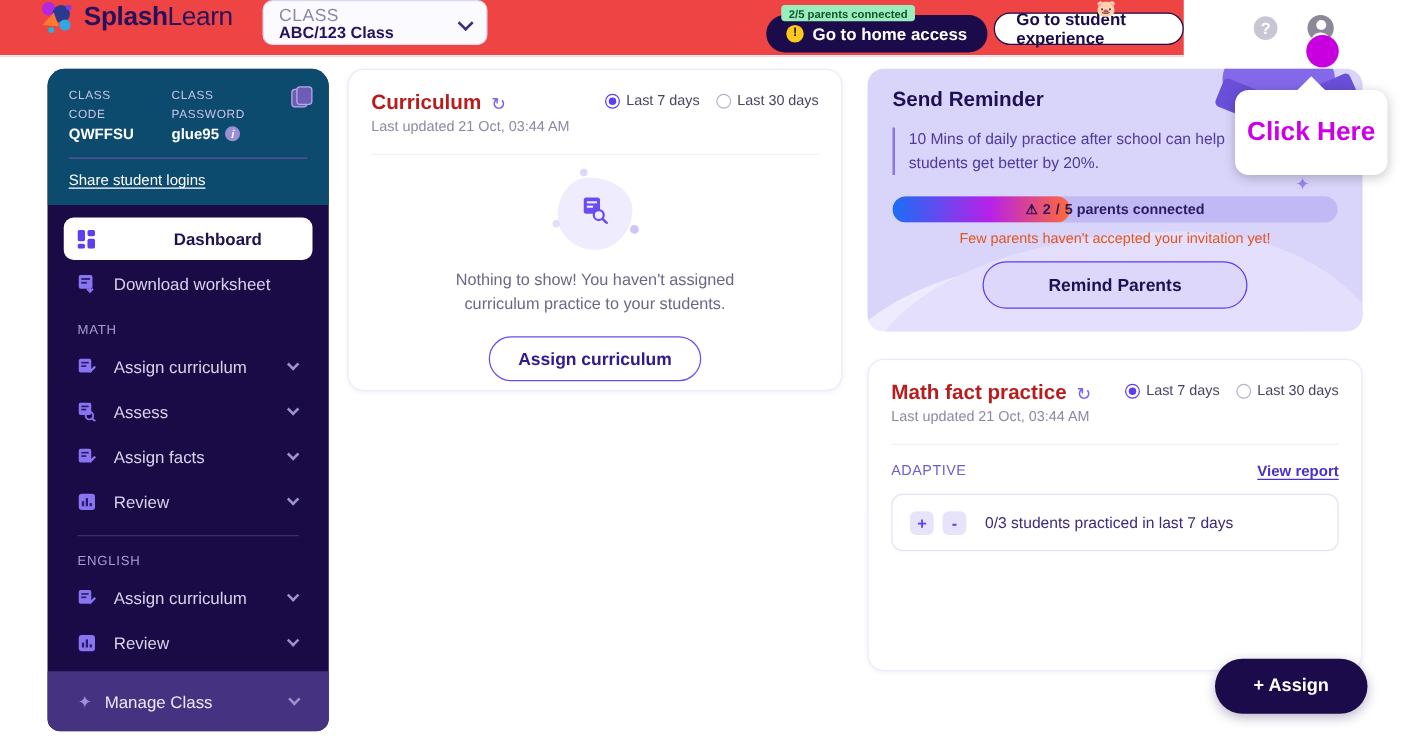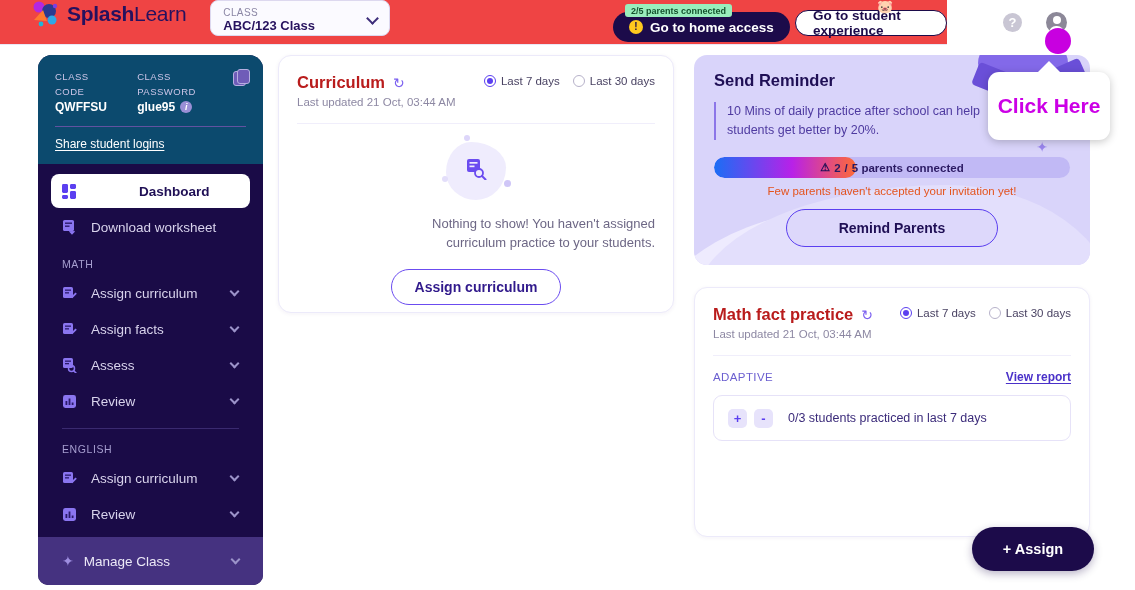--- a/index.html
+++ b/index.html
@@ -20,21 +20,21 @@
   .logo-mark { width: 30px; height: 28px; position: relative; }
   .logo-text { font-size: 21px; font-weight: 700; color: #26115e; letter-spacing: -0.3px; }
   .logo-text .light { font-weight: 400; }
 
   .class-select {
     margin-left: 24px; width: 180px; height: 36px;
     border: 1px solid #ddd8ef; border-radius: 8px; background: #fbfaff;
     padding: 3px 10px 0 12px; position: relative; display: flex;
     flex-direction: column; justify-content: center;
   }
-  .class-select .lbl { font-size: 10px; color: #8b86a5; letter-spacing: 0.4px; line-height: 11px; }
+  .class-select .lbl { font-size: 14px; color: #8b86a5; letter-spacing: 0.4px; line-height: 11px; }
   .class-select .val { font-size: 13px; font-weight: 700; color: #26115e; line-height: 15px; }
   .chev-dark {
     position: absolute; right: 12px; top: 13px;
     width: 9px; height: 9px; border-right: 2.2px solid #3d2d7a;
     border-bottom: 2.2px solid #3d2d7a; transform: rotate(45deg);
   }
 
   .home-access-wrap { position: absolute; left: 613px; top: 4px; }
   .parents-badge {
     position: absolute; left: 12px; top: 0; height: 13px;
@@ -170,21 +170,21 @@
   .empty-state { text-align: center; padding-top: 18px; }
   .empty-blob {
     width: 60px; height: 58px; margin: 0 auto 14px auto; position: relative;
     background: #efecfd; border-radius: 42% 58% 50% 50% / 52% 44% 56% 48%;
     display: flex; align-items: center; justify-content: center;
   }
   .empty-blob .gl { font-size: 20px; color: #6b4cf0; }
   .blob-dot1 { position: absolute; left: -4px; top: 34px; width: 6px; height: 6px; border-radius: 50%; background: #e3defa; }
   .blob-dot2 { position: absolute; right: -5px; top: 38px; width: 7px; height: 7px; border-radius: 50%; background: #cfc6f7; }
   .blob-dot3 { position: absolute; left: 18px; top: -7px; width: 6px; height: 6px; border-radius: 50%; background: #ddd6fa; }
-  .empty-text { font-size: 13px; color: #6d6785; line-height: 19px; text-align: right; }
+  .empty-text { font-size: 13px; color: #6d6785; line-height: 19px; }
   .pill-btn {
     display: inline-flex; align-items: center; justify-content: center;
     height: 36px; padding: 0 23px; border: 1.6px solid #6b4cf0; border-radius: 19px;
     font-size: 14px; font-weight: 700; color: #311a8c; background: #fff;
     margin-top: 17px; cursor: pointer;
   }
 
   
   .reminder-card {
     position: absolute; left: 416px; top: 0; width: 396px; height: 210px;
@@ -384,40 +384,40 @@
             <rect x="3" y="6.2" width="4" height="1.3" fill="#2a1a6b"></rect>
             <path d="M9 11 l4.5-4.5 1.3 1.3 L10.3 12.3 Z" fill="#8a75f0"></path>
           </svg>
       </span>
       <span>Assign curriculum</span>
       <span class="nav-chev"></span>
     </div>
     <div class="nav-item">
       <span class="ico">
         <svg width="15" height="15" viewBox="0 0 15 15">
-            <rect x="1" y="1" width="10" height="11" rx="1.6" fill="#8a75f0"></rect>
-            <rect x="3" y="3.5" width="6" height="1.3" fill="#2a1a6b"></rect>
-            <rect x="3" y="6.2" width="4" height="1.3" fill="#2a1a6b"></rect>
-            <path d="M9 11 l4.5-4.5 1.3 1.3 L10.3 12.3 Z" fill="#8a75f0"></path>
-          </svg>
-      </span>
-      <span>Assign facts</span>
-      <span class="nav-chev"></span>
-    </div>
-    <div class="nav-item">
-      <span class="ico">
-        <svg width="15" height="15" viewBox="0 0 15 15">
             <rect x="1" y="0" width="10" height="10" rx="1.6" fill="#8a75f0"></rect>
             <rect x="3" y="2.5" width="6" height="1.3" fill="#2a1a6b"></rect>
             <rect x="3" y="5" width="4" height="1.3" fill="#2a1a6b"></rect>
             <circle cx="9.5" cy="10.5" r="3" fill="none" stroke="#8a75f0" stroke-width="1.5"></circle>
             <path d="M11.7 12.7 L14 15" stroke="#8a75f0" stroke-width="1.6" stroke-linecap="round"></path>
           </svg>
       </span>
       <span>Assess</span>
+      <span class="nav-chev"></span>
+    </div>
+    <div class="nav-item">
+      <span class="ico">
+        <svg width="15" height="15" viewBox="0 0 15 15">
+            <rect x="1" y="1" width="10" height="11" rx="1.6" fill="#8a75f0"></rect>
+            <rect x="3" y="3.5" width="6" height="1.3" fill="#2a1a6b"></rect>
+            <rect x="3" y="6.2" width="4" height="1.3" fill="#2a1a6b"></rect>
+            <path d="M9 11 l4.5-4.5 1.3 1.3 L10.3 12.3 Z" fill="#8a75f0"></path>
+          </svg>
+      </span>
+      <span>Assign facts</span>
       <span class="nav-chev"></span>
     </div>
     <div class="nav-item">
       <span class="ico">
         <svg width="15" height="15" viewBox="0 0 15 15">
             <rect x="1" y="1" width="13" height="13" rx="2.4" fill="#8a75f0"></rect>
             <rect x="3.5" y="7" width="1.8" height="4" fill="#2a1a6b"></rect>
             <rect x="6.6" y="4.5" width="1.8" height="6.5" fill="#2a1a6b"></rect>
             <rect x="9.7" y="8.5" width="1.8" height="2.5" fill="#2a1a6b"></rect>
           </svg>

